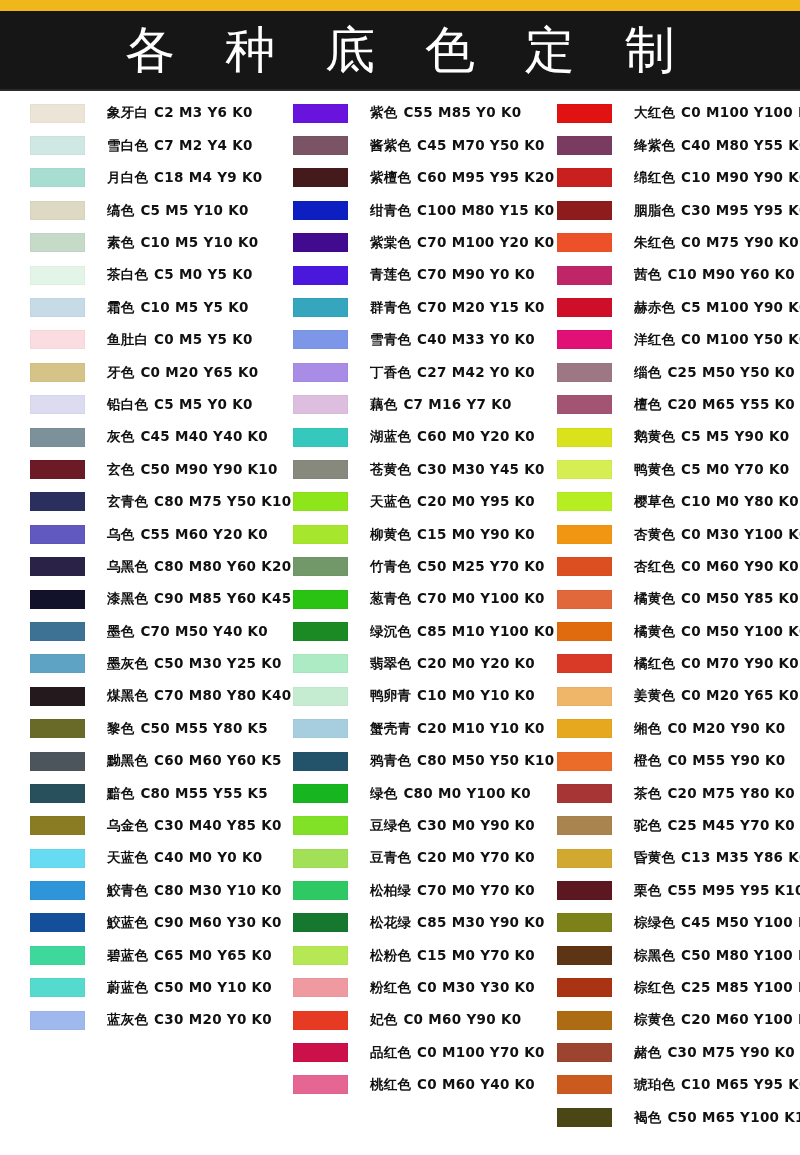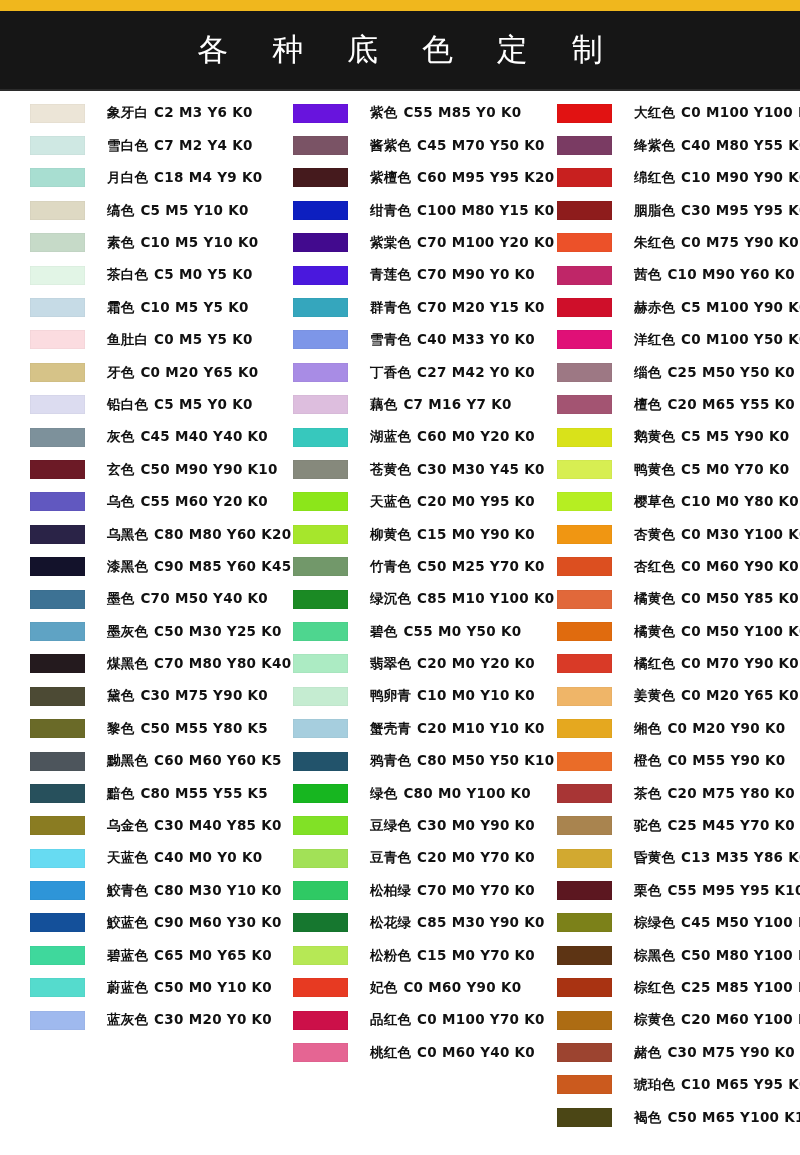--- a/index.html
+++ b/index.html
@@ -14,21 +14,21 @@
 
   
   #top-strip{height:11px;width:100%;background:#f0b71d;}
   #title-bar{
     height:78px;width:100%;
     background:#161616;
     display:flex;align-items:center;justify-content:center;
   }
   #title-text{
     color:#ffffff;
-    font-size:31px;
+    font-size:50px;
     letter-spacing:17px;
     text-indent:17px;
     font-weight:400;
     font-family:"DejaVu Serif","Liberation Serif",serif;
     white-space:nowrap;
   }
   #header-rule{height:2px;width:100%;background:#2b2b2b;}
 
   
   #chart{
@@ -128,20 +128,24 @@
         </div>
         <div class="row">
           <div class="swatch" style="background: rgb(125, 145, 155);"></div>
           <div class="label"><span class="name">灰色</span><span class="cmyk">C45 M40 Y40 K0</span></div>
         </div>
         <div class="row">
           <div class="swatch" style="background: rgb(108, 26, 38);"></div>
           <div class="label"><span class="name">玄色</span><span class="cmyk">C50 M90 Y90 K10</span></div>
         </div>
         <div class="row">
+          <div class="swatch" style="background: rgb(43, 47, 94);"></div>
+          <div class="label"><span class="name">玄青色</span><span class="cmyk">C80 M75 Y50 K10</span></div>
+        </div>
+        <div class="row">
           <div class="swatch" style="background: rgb(97, 88, 192);"></div>
           <div class="label"><span class="name">乌色</span><span class="cmyk">C55 M60 Y20 K0</span></div>
         </div>
         <div class="row">
           <div class="swatch" style="background: rgb(42, 35, 71);"></div>
           <div class="label"><span class="name">乌黑色</span><span class="cmyk">C80 M80 Y60 K20</span></div>
         </div>
         <div class="row">
           <div class="swatch" style="background: rgb(19, 18, 43);"></div>
           <div class="label"><span class="name">漆黑色</span><span class="cmyk">C90 M85 Y60 K45</span></div>
@@ -152,24 +156,20 @@
         </div>
         <div class="row">
           <div class="swatch" style="background: rgb(95, 163, 196);"></div>
           <div class="label"><span class="name">墨灰色</span><span class="cmyk">C50 M30 Y25 K0</span></div>
         </div>
         <div class="row">
           <div class="swatch" style="background: rgb(36, 26, 30);"></div>
           <div class="label"><span class="name">煤黑色</span><span class="cmyk">C70 M80 Y80 K40</span></div>
         </div>
         <div class="row">
-          <div class="swatch" style="background: rgb(76, 74, 52);"></div>
-          <div class="label"><span class="name">黛色</span><span class="cmyk">C30 M75 Y90 K0</span></div>
-        </div>
-        <div class="row">
           <div class="swatch" style="background: rgb(106, 106, 40);"></div>
           <div class="label"><span class="name">黎色</span><span class="cmyk">C50 M55 Y80 K5</span></div>
         </div>
         <div class="row">
           <div class="swatch" style="background: rgb(77, 85, 92);"></div>
           <div class="label"><span class="name">黝黑色</span><span class="cmyk">C60 M60 Y60 K5</span></div>
         </div>
         <div class="row">
           <div class="swatch" style="background: rgb(39, 80, 92);"></div>
           <div class="label"><span class="name">黯色</span><span class="cmyk">C80 M55 Y55 K5</span></div>
@@ -258,28 +258,28 @@
         </div>
         <div class="row">
           <div class="swatch" style="background: rgb(166, 230, 44);"></div>
           <div class="label"><span class="name">柳黄色</span><span class="cmyk">C15 M0 Y90 K0</span></div>
         </div>
         <div class="row">
           <div class="swatch" style="background: rgb(114, 152, 106);"></div>
           <div class="label"><span class="name">竹青色</span><span class="cmyk">C50 M25 Y70 K0</span></div>
         </div>
         <div class="row">
+          <div class="swatch" style="background: rgb(42, 195, 20);"></div>
+          <div class="label"><span class="name">葱青色</span><span class="cmyk">C70 M0 Y100 K0</span></div>
+        </div>
+        <div class="row">
           <div class="swatch" style="background: rgb(27, 138, 36);"></div>
           <div class="label"><span class="name">绿沉色</span><span class="cmyk">C85 M10 Y100 K0</span></div>
         </div>
         <div class="row">
-          <div class="swatch" style="background: rgb(78, 214, 143);"></div>
-          <div class="label"><span class="name">碧色</span><span class="cmyk">C55 M0 Y50 K0</span></div>
-        </div>
-        <div class="row">
           <div class="swatch" style="background: rgb(172, 235, 195);"></div>
           <div class="label"><span class="name">翡翠色</span><span class="cmyk">C20 M0 Y20 K0</span></div>
         </div>
         <div class="row">
           <div class="swatch" style="background: rgb(197, 236, 209);"></div>
           <div class="label"><span class="name">鸭卵青</span><span class="cmyk">C10 M0 Y10 K0</span></div>
         </div>
         <div class="row">
           <div class="swatch" style="background: rgb(166, 206, 222);"></div>
           <div class="label"><span class="name">蟹壳青</span><span class="cmyk">C20 M10 Y10 K0</span></div>
@@ -306,20 +306,24 @@
         </div>
         <div class="row">
           <div class="swatch" style="background: rgb(22, 119, 47);"></div>
           <div class="label"><span class="name">松花绿</span><span class="cmyk">C85 M30 Y90 K0</span></div>
         </div>
         <div class="row">
           <div class="swatch" style="background: rgb(182, 232, 85);"></div>
           <div class="label"><span class="name">松粉色</span><span class="cmyk">C15 M0 Y70 K0</span></div>
         </div>
         <div class="row">
+          <div class="swatch" style="background: rgb(239, 154, 160);"></div>
+          <div class="label"><span class="name">粉红色</span><span class="cmyk">C0 M30 Y30 K0</span></div>
+        </div>
+        <div class="row">
           <div class="swatch" style="background: rgb(231, 58, 34);"></div>
           <div class="label"><span class="name">妃色</span><span class="cmyk">C0 M60 Y90 K0</span></div>
         </div>
         <div class="row">
           <div class="swatch" style="background: rgb(204, 16, 73);"></div>
           <div class="label"><span class="name">品红色</span><span class="cmyk">C0 M100 Y70 K0</span></div>
         </div>
         <div class="row">
           <div class="swatch" style="background: rgb(229, 101, 147);"></div>
           <div class="label"><span class="name">桃红色</span><span class="cmyk">C0 M60 Y40 K0</span></div>

